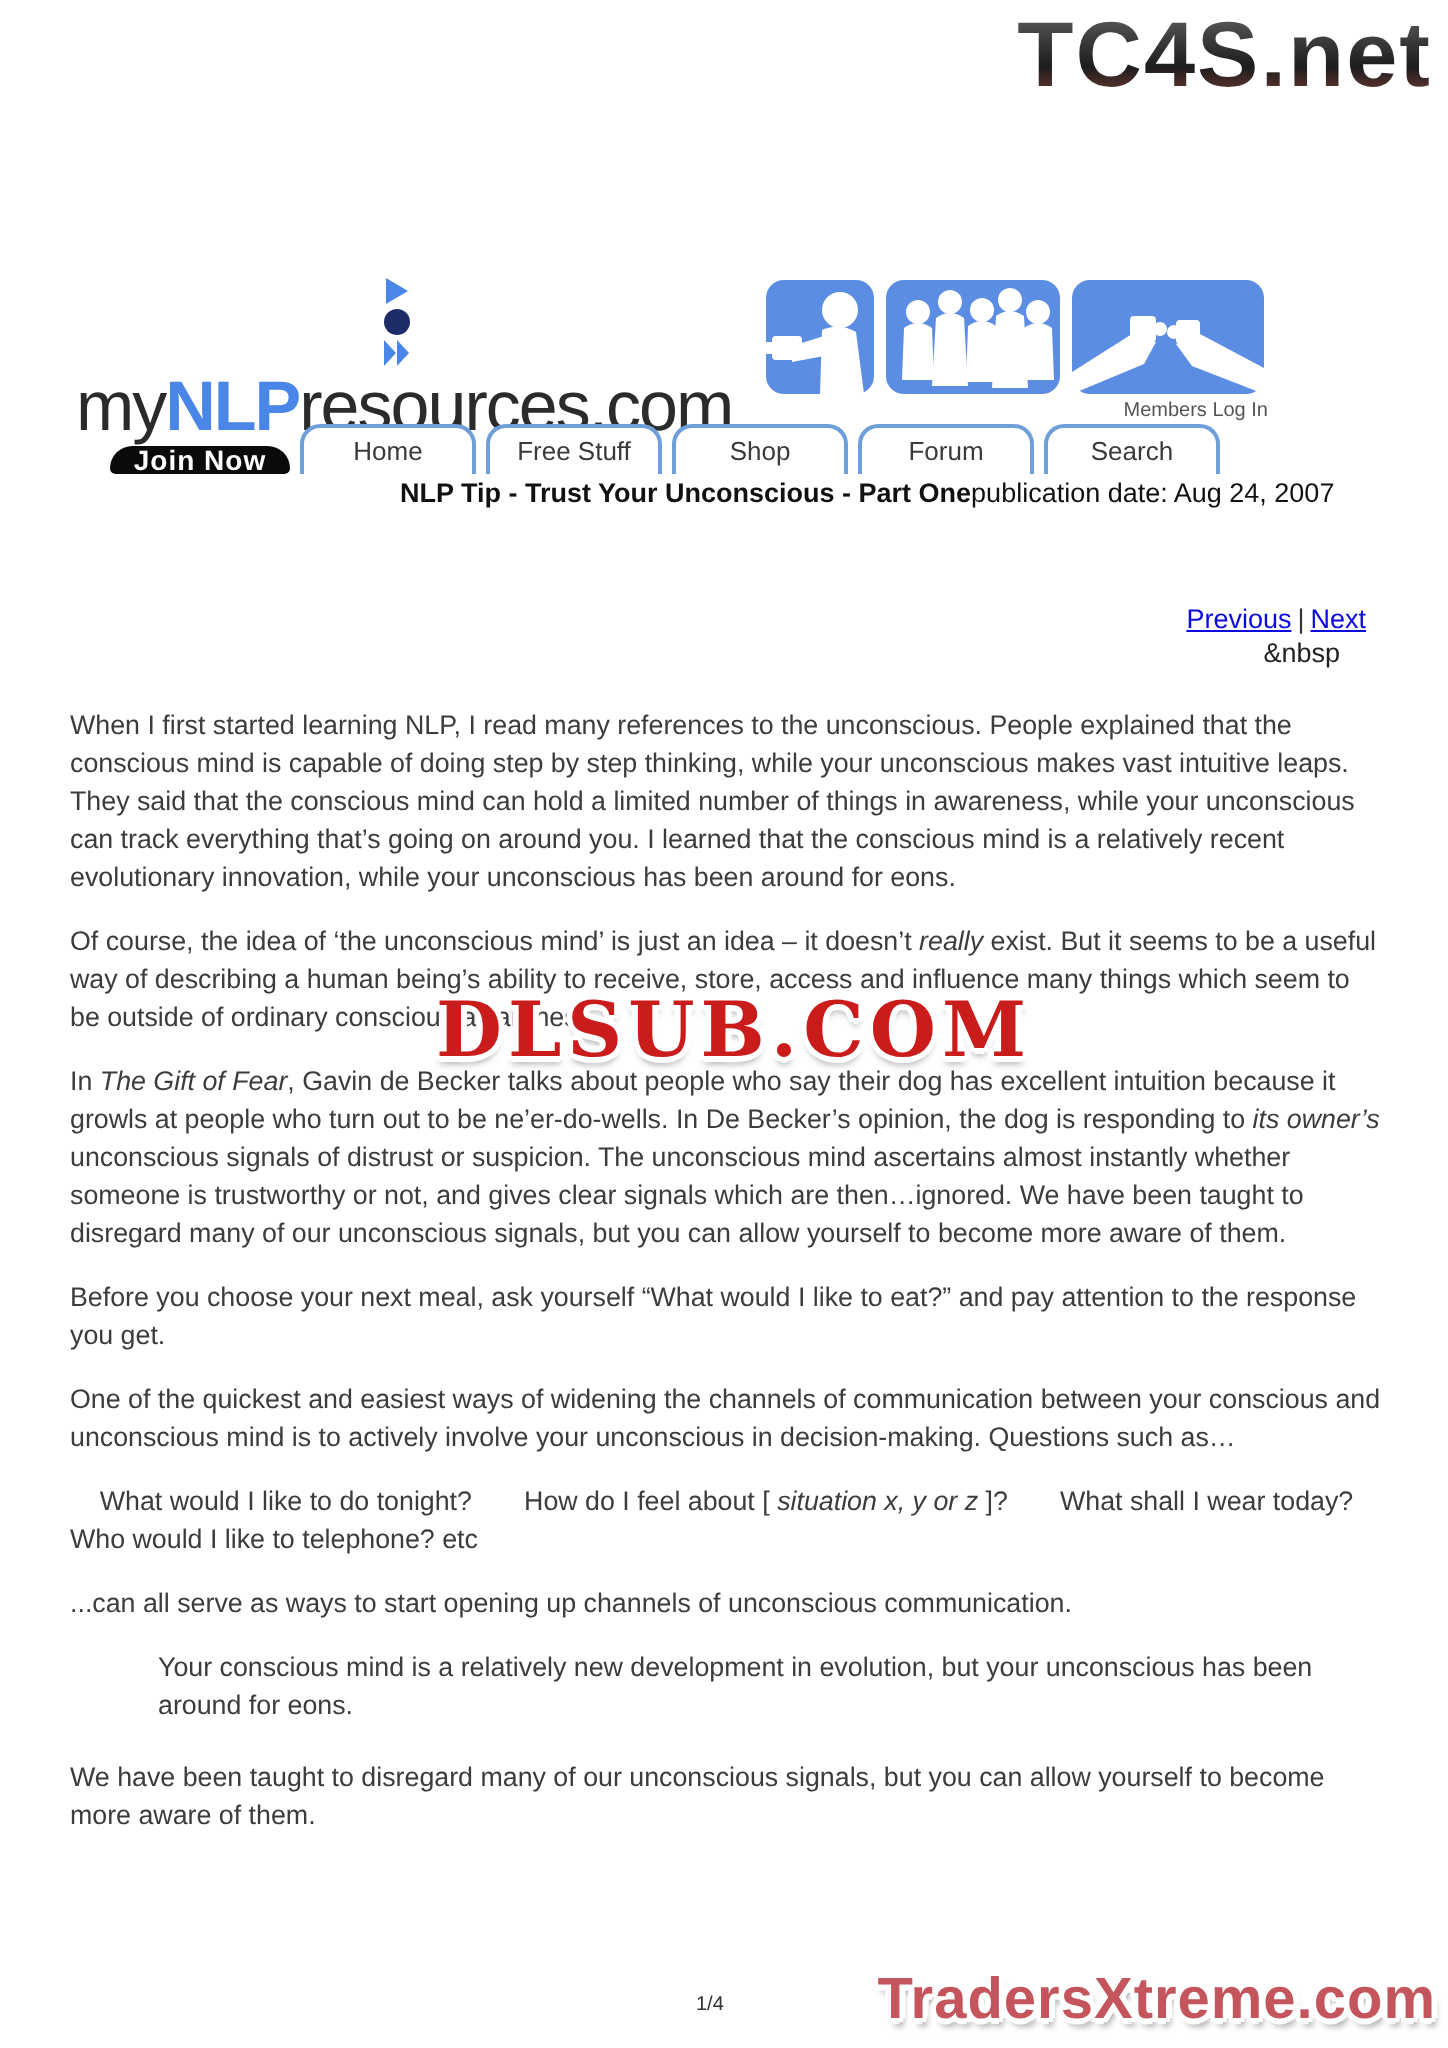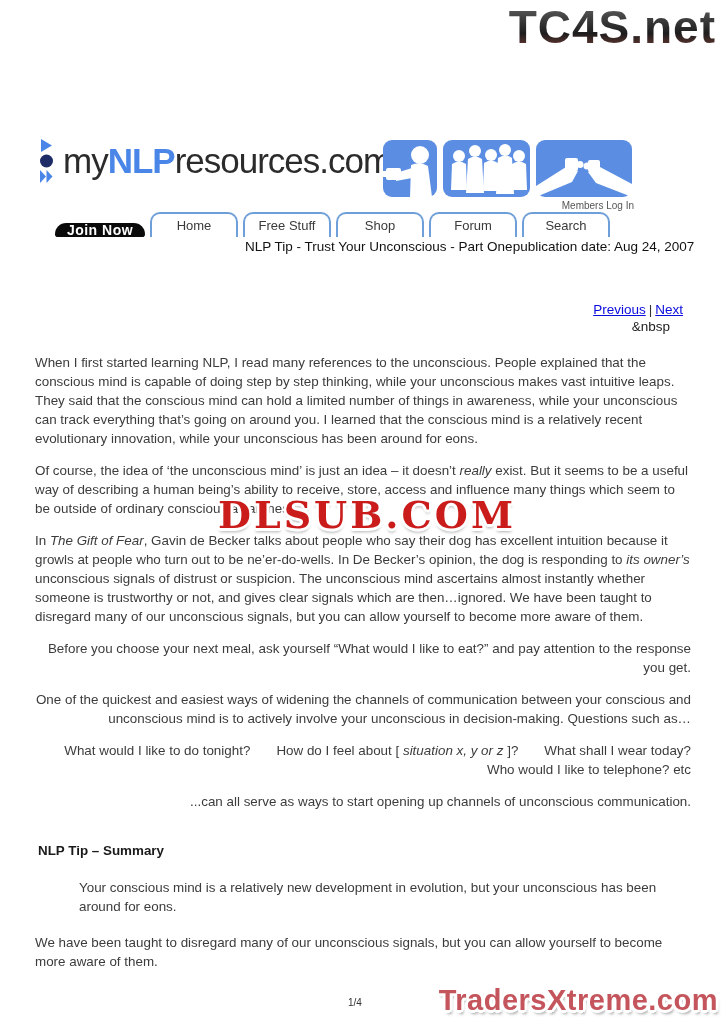--- a/index.html
+++ b/index.html
@@ -28,21 +28,21 @@
     position:absolute; top:984px; right:6px;
     font-size:29px; font-weight:bold; letter-spacing:0.5px; color:#c4555c; white-space:nowrap;
     text-shadow:
       -2px -2px 0 #fff, 2px -2px 0 #fff, -2px 2px 0 #fff, 2px 2px 0 #fff,
       -3px 0 0 #fff, 3px 0 0 #fff, 0 -3px 0 #fff, 0 3px 0 #fff,
       2px 4px 3px rgba(100,100,100,.6);
   }
 
   
   .logo-block { position:absolute; left:38px; top:138px; }
-  .logo-row { display:flex; align-items:center; }
+  .logo-row { display:flex; align-items:center;flex-direction:column; }
   .logo-icon { width:22px; height:46px; margin-right:3px; }
   .logo-text { font-size:35px; letter-spacing:-1px; color:#2b2b2b; white-space:nowrap; }
   .run-blue-bold { color:#4a86e8; font-weight:bold; }
   .logo-tagline { margin-top:1px; font-size:15.5px; letter-spacing:0.6px; color:#3d3d3d; white-space:nowrap; }
   .run-dot { color:#4a86e8; font-weight:bold; }
 
   
   .tiles { position:absolute; left:383px; top:140px; display:flex; gap:6px; }
   .tile { background:#5b8ee2; border-radius:9px; height:57px; }
   .tile svg { display:block; }
@@ -58,34 +58,34 @@
     font-size:13px; color:#3a3a3a; cursor:pointer;
   }
   .tab-join {
     width:90px; height:14px; background:#0a0a0a; color:#fff; font-weight:bold;
     border:none; border-radius:12px 12px 3px 3px; letter-spacing:0.5px; font-size:14px;
     display:flex; align-items:center; justify-content:center; cursor:pointer;
   }
 
   
   .title-line { position:absolute; left:200px; top:239px; font-size:13.5px; color:#111; white-space:nowrap; }
-  .run-b { font-weight:normal;margin-left:45px; }
+  .run-b { font-weight:bold; }
   .run-gap { }
 
   
   .pager { position:absolute; top:302px; right:41px; font-size:13.5px; text-align:right; }
   .pager a { color:#0b0bdd; text-decoration:underline; cursor:pointer; }
   .pager .sep { color:#333; margin:0 3px; }
   .nbsp-line { position:absolute; top:319px; right:54px; font-size:13.5px; color:#222; }
 
   
   .article { position:absolute; left:35px; top:353px; width:656px; font-size:13.4px; line-height:19px; color:#3c3c3c; }
   .article p { margin:0 0 13px 0; }
   .article p.pre { white-space:pre-wrap; }
-  .article p.sp-before { margin-top:4px;text-align:right; }
+  .article p.sp-before { margin-top:4px; }
   .summary-heading { font-size:13.4px; font-weight:bold; color:#1a1a1a; margin:30px 0 18px 3px; }
   .article p.after-heading { margin-bottom:17px;margin-left:44px; }
 
   
   .page-number { position:absolute; top:997px; left:348px; font-size:10px; color:#333; }
 </style>
 </head>
 <body>
 
 <div class="page">
@@ -163,21 +163,20 @@
   <div class="nbsp-line">&amp;nbsp</div>
 
   <div class="article">
     <p><span>When I first started learning NLP, I read many references to the unconscious. People explained that the conscious mind is capable of doing step by step thinking, while your unconscious makes vast intuitive leaps. They said that the conscious mind can hold a limited number of things in awareness, while your unconscious can track everything that’s going on around you. I learned that the conscious mind is a relatively recent evolutionary innovation, while your unconscious has been around for eons.</span></p>
     <p><span>Of course, the idea of ‘the unconscious mind’ is just an idea – it doesn’t </span><i>really</i><span> exist. But it seems to be a useful way of describing a human being’s ability to receive, store, access and influence many things which seem to be outside of ordinary conscious awareness.</span></p>
     <p><span>In </span><i>The Gift of Fear</i><span>, Gavin de Becker talks about people who say their dog has excellent intuition because it growls at people who turn out to be ne’er-do-wells. In De Becker’s opinion, the dog is responding to </span><i>its owner’s</i><span> unconscious signals of distrust or suspicion. The unconscious mind ascertains almost instantly whether someone is trustworthy or not, and gives clear signals which are then…ignored. We have been taught to disregard many of our unconscious signals, but you can allow yourself to become more aware of them.</span></p>
     <p class="sp-before"><span>Before you choose your next meal, ask yourself “What would I like to eat?” and pay attention to the response you get.</span></p>
     <p class="sp-before"><span>One of the quickest and easiest ways of widening the channels of communication between your conscious and unconscious mind is to actively involve your unconscious in decision-making. Questions such as…</span></p>
     <p class="pre sp-before"><span>    What would I like to do tonight?       How do I feel about [ </span><i>situation x, y or z</i><span> ]?       What shall I wear today?       Who would I like to telephone? etc</span></p>
     <p class="sp-before"><span>...can all serve as ways to start opening up channels of unconscious communication.</span></p>
-    <div class="summary-heading">NLP Tip – Summary</div>
     <p class="after-heading"><span>Your conscious mind is a relatively new development in evolution, but your unconscious has been around for eons.</span></p>
     <p><span>We have been taught to disregard many of our unconscious signals, but you can allow yourself to become more aware of them.</span></p>
   </div>
 
   <div class="wm-mid">DLSUB.COM</div>
 
   <div class="page-number">1/4</div>
   <div class="wm-bottom">TradersXtreme.com</div>
 
 </div>

